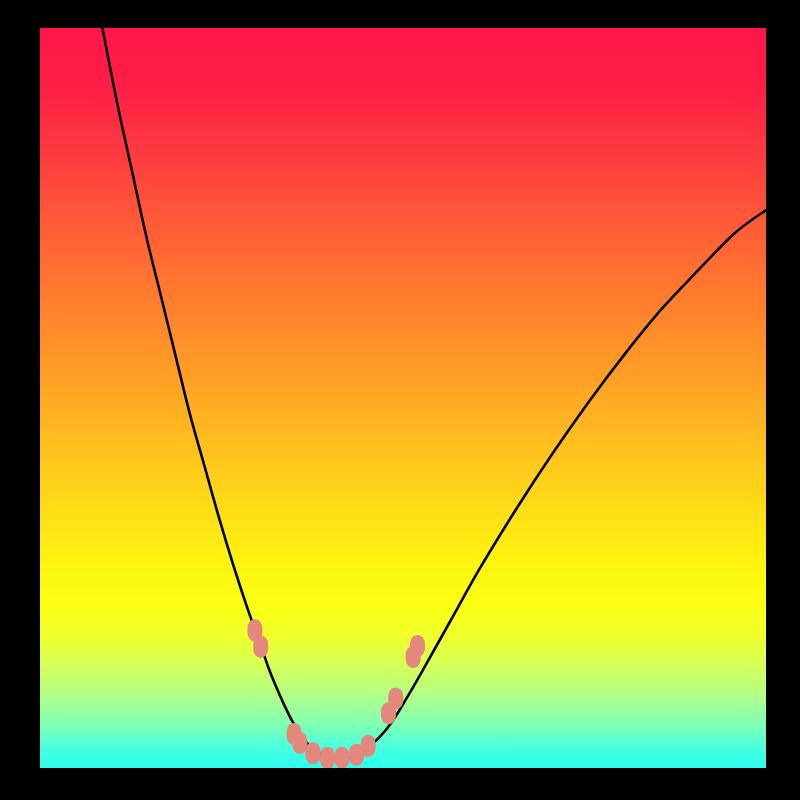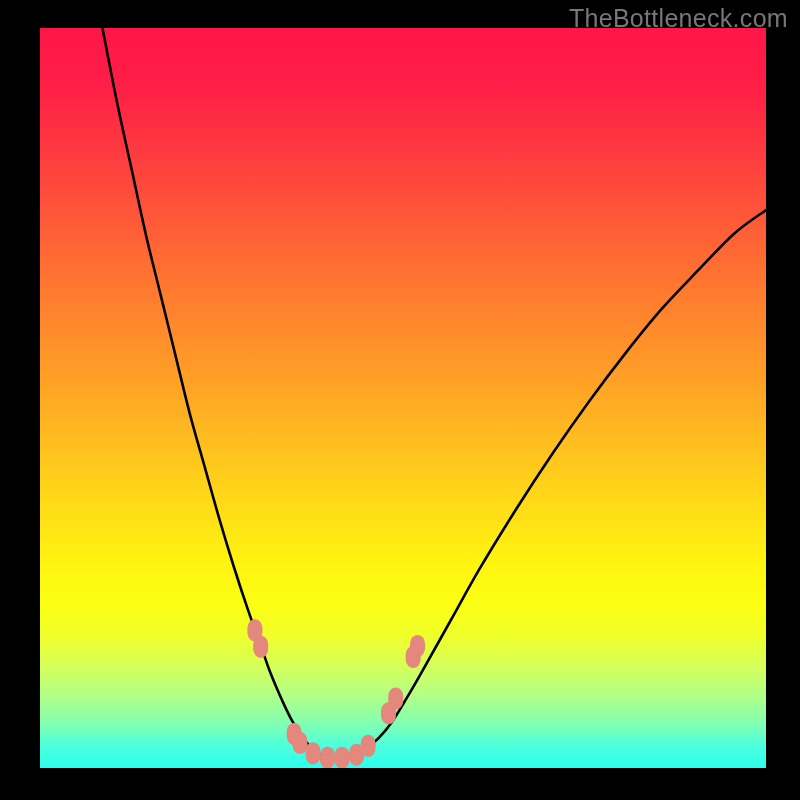--- a/index.html
+++ b/index.html
@@ -57,21 +57,20 @@
     top: 0;
     width: 726px;
     height: 740px;
     pointer-events: none;
   }
 </style>
 </head>
 <body>
 
 <div class="frame">
-  <div class="watermark">TheBottleneck.com</div>
   <div class="plot">
     <svg class="curve-layer" viewBox="0 0 726 740" preserveAspectRatio="none">
       <path id="curve-path" fill="none" stroke="#000000" stroke-width="2.6" stroke-linecap="round" d="M 62.44 0.00 C 64.86 12.33, 72.12 50.57, 76.96 74.00 C 81.80 97.43, 86.64 118.40, 91.48 140.60 C 96.32 162.80, 101.16 186.23, 106.00 207.20 C 110.84 228.17, 115.68 246.67, 120.52 266.40 C 125.36 286.13, 130.20 305.87, 135.04 325.60 C 139.88 345.33, 144.72 366.30, 149.56 384.80 C 154.40 403.30, 159.24 419.33, 164.08 436.60 C 168.92 453.87, 173.76 471.75, 178.60 488.40 C 183.44 505.05, 188.28 521.08, 193.12 536.50 C 197.96 551.92, 202.80 566.72, 207.64 580.90 C 212.48 595.08, 218.53 611.36, 222.16 621.60 C 225.79 631.84, 227.00 635.91, 229.42 642.32 C 231.84 648.73, 234.26 654.41, 236.68 660.08 C 239.10 665.75, 241.52 671.18, 243.94 676.36 C 246.36 681.54, 248.78 686.72, 251.20 691.16 C 253.62 695.60, 256.04 699.30, 258.46 703.00 C 260.88 706.70, 263.30 710.28, 265.72 713.36 C 268.14 716.44, 270.56 719.28, 272.98 721.50 C 275.40 723.72, 277.82 725.20, 280.24 726.68 C 282.66 728.16, 285.08 729.64, 287.50 730.38 C 289.92 731.12, 291.13 731.24, 294.76 731.12 C 298.39 731.00, 304.44 731.12, 309.28 729.64 C 314.12 728.16, 318.96 725.45, 323.80 722.24 C 328.64 719.03, 333.48 715.33, 338.32 710.40 C 343.16 705.47, 348.00 699.55, 352.84 692.64 C 357.68 685.73, 362.52 677.10, 367.36 668.96 C 372.20 660.82, 374.62 656.63, 381.88 643.80 C 389.14 630.97, 401.24 609.27, 410.92 592.00 C 420.60 574.73, 429.07 558.70, 439.96 540.20 C 450.85 521.70, 464.16 500.12, 476.26 481.00 C 488.36 461.88, 500.46 443.38, 512.56 425.50 C 524.66 407.62, 536.76 390.35, 548.86 373.70 C 560.96 357.05, 573.06 341.02, 585.16 325.60 C 597.26 310.18, 609.36 295.01, 621.46 281.20 C 633.56 267.39, 645.66 255.30, 657.76 242.72 C 669.86 230.14, 682.68 215.83, 694.06 205.72 C 705.43 195.61, 720.68 185.99, 726.00 182.04"></path>
     </svg>
     <svg class="points-layer" viewBox="0 0 726 740" preserveAspectRatio="none" id="points-svg">
     <rect x="207.40" y="591.36" width="15" height="22" rx="7" ry="9" fill="#e4877c"></rect>
         <rect x="213.20" y="607.64" width="15" height="22" rx="7" ry="9" fill="#e4877c"></rect>
         <rect x="246.60" y="694.96" width="15" height="22" rx="7" ry="9" fill="#e4877c"></rect>
         <rect x="252.41" y="703.84" width="15" height="22" rx="7" ry="9" fill="#e4877c"></rect>
         <rect x="265.48" y="714.20" width="15" height="22" rx="7" ry="9" fill="#e4877c"></rect>

